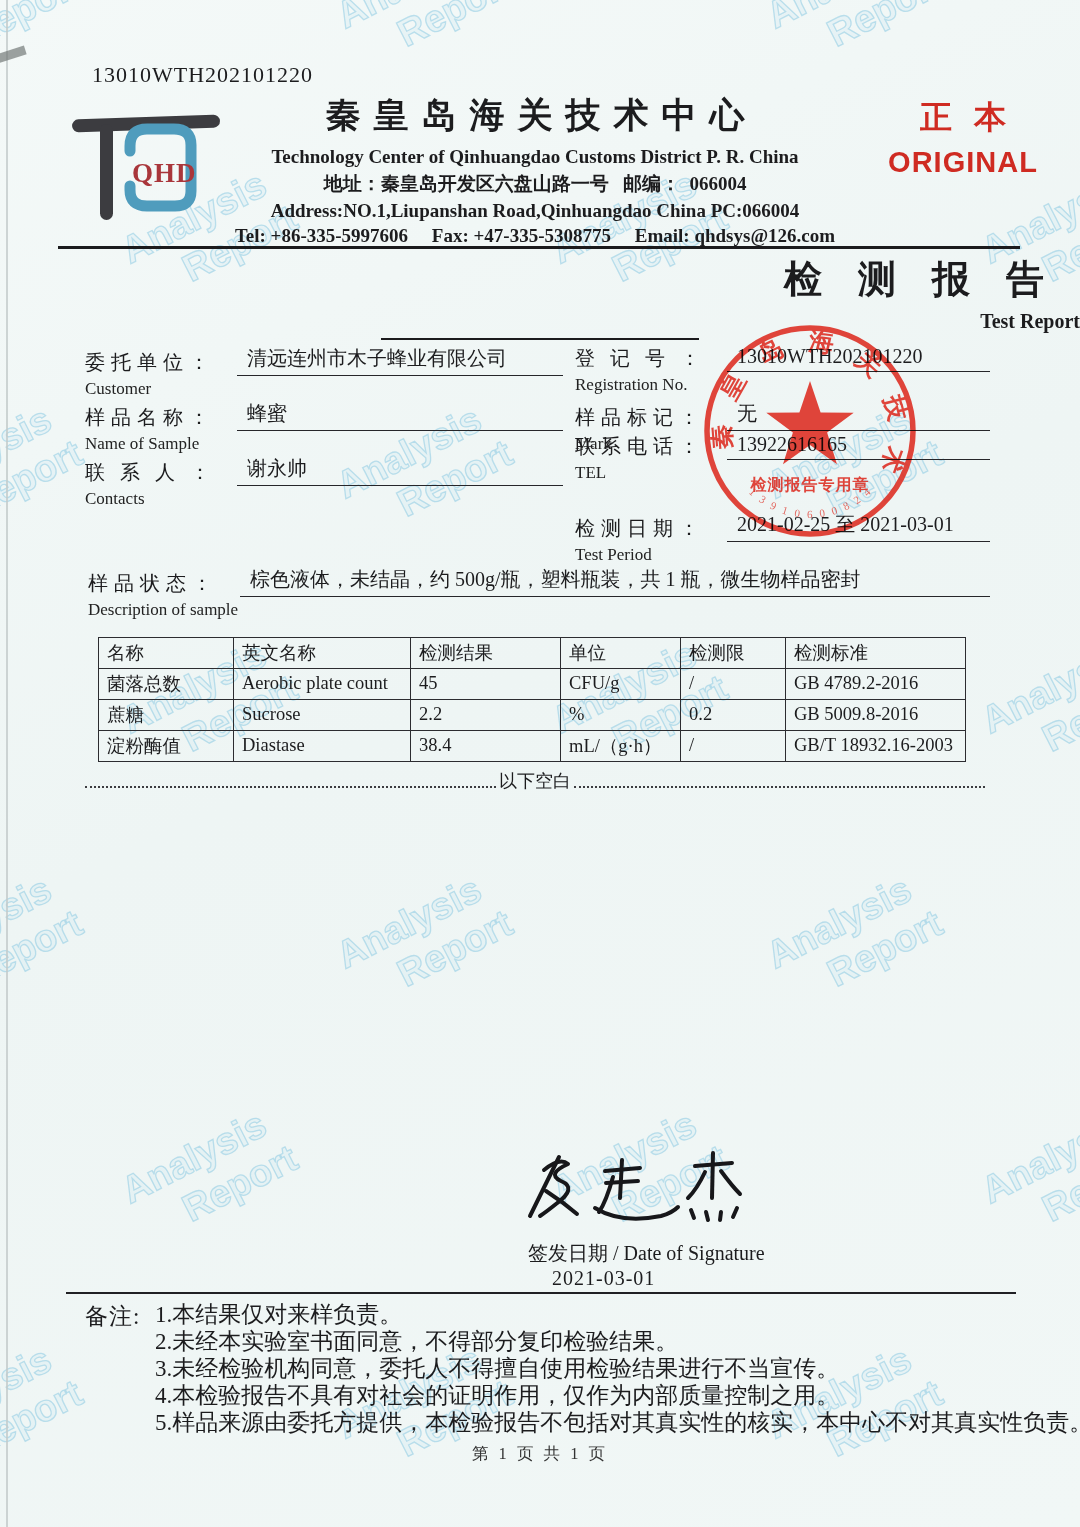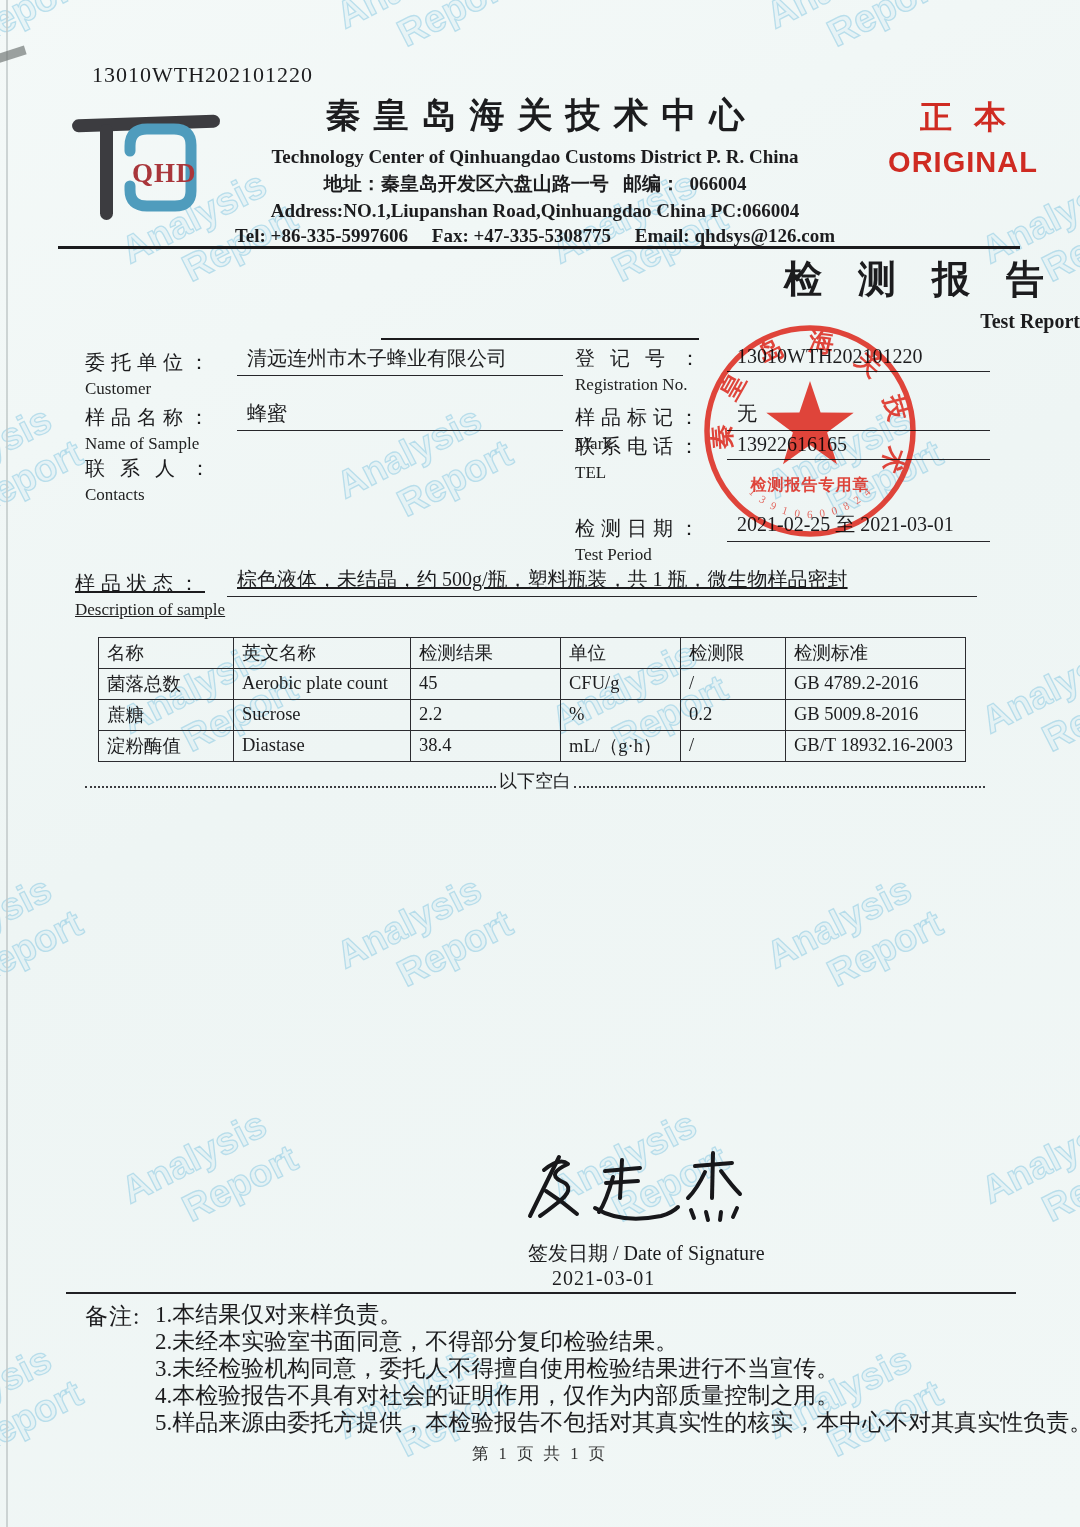--- a/index.html
+++ b/index.html
@@ -157,20 +157,21 @@
     <div class="f" style="left:85px;top:400px;width:478px;">
       <div class="frow">
           <span class="flab ls4">样品名称：</span>
           <span class="fval">蜂蜜</span>
         </div>
       <div class="fen">Name of Sample</div>
     </div>
     <div class="f" style="left:85px;top:455px;width:478px;">
       <div class="frow">
           <span class="flab ls3">联系人：</span>
+          <span class="fval">谢永帅</span>
         </div>
       <div class="fen">Contacts</div>
     </div>
 
     <div class="f" style="left:575px;top:345px;width:415px;">
       <div class="frow">
           <span class="flab ls3">登记号：</span>
           <span class="fval">13010WTH202101220</span>
         </div>
       <div class="fen">Registration No.</div>
@@ -190,21 +191,21 @@
       <div class="fen">TEL</div>
     </div>
     <div class="f" style="left:575px;top:511px;width:415px;">
       <div class="frow">
           <span class="flab ls4">检测日期：</span>
           <span class="fval">2021-02-25 至 2021-03-01</span>
         </div>
       <div class="fen">Test Period</div>
     </div>
 
-    <div class="f" style="left:75px;top:566px;width:902px;text-decoration:underline;">
+    <div class="f" style="left:88px;top:566px;width:902px;">
       <div class="frow">
           <span class="flab ls4">样品状态：</span>
           <span class="fval">棕色液体，未结晶，约 500g/瓶，塑料瓶装，共 1 瓶，微生物样品密封</span>
         </div>
       <div class="fen">Description of sample</div>
     </div>
 
     <table class="results abs" style="left:98px;top:637px;">
       <colgroup>
           <col style="width:135px">

